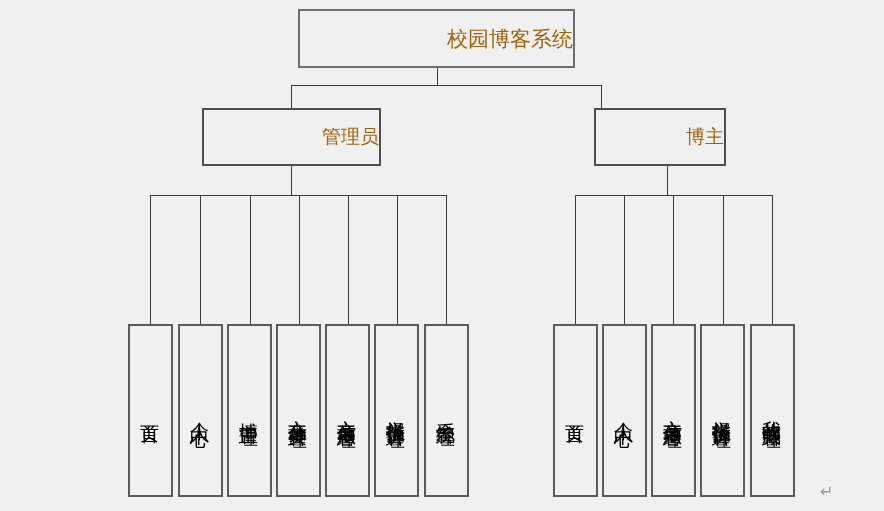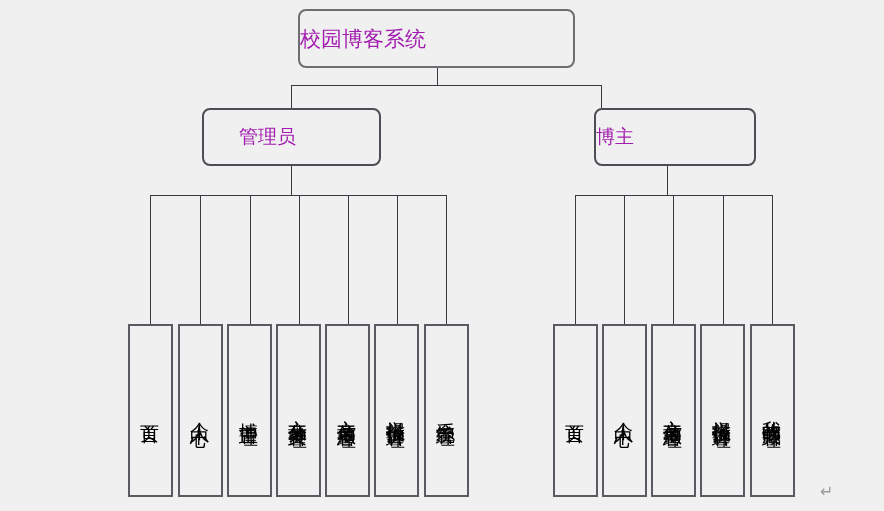--- a/index.html
+++ b/index.html
@@ -18,23 +18,22 @@
     overflow: hidden;
   }
 
   
   .node {
     position: absolute;
     box-sizing: border-box;
     background: #f0f0f0;
     display: flex;
     align-items: center;
-    justify-content: flex-start;
-    color: #a21caf;
-    border-radius: 8px;
+    justify-content: flex-end;
+    color: #a16207;
   }
   .node.root {
     border: 2px solid #6e6e72;
     left: 298px;
     top: 9px;
     width: 277px;
     height: 59px;
     font-size: 21px;
   }
   .node.level2 {
@@ -44,21 +43,21 @@
   }
   .node.level2.admin {
     left: 202px;
     top: 108px;
     width: 179px;
     padding-left: 35px;
   }
   .node.level2.blogger {
     left: 594px;
     top: 108px;
-    width: 162px;
+    width: 132px;
   }
 
   
   .leaf {
     position: absolute;
     box-sizing: border-box;
     border: 2px solid #5a5a62;
     background: #f0f0f0;
     top: 324px;
     width: 45px;

